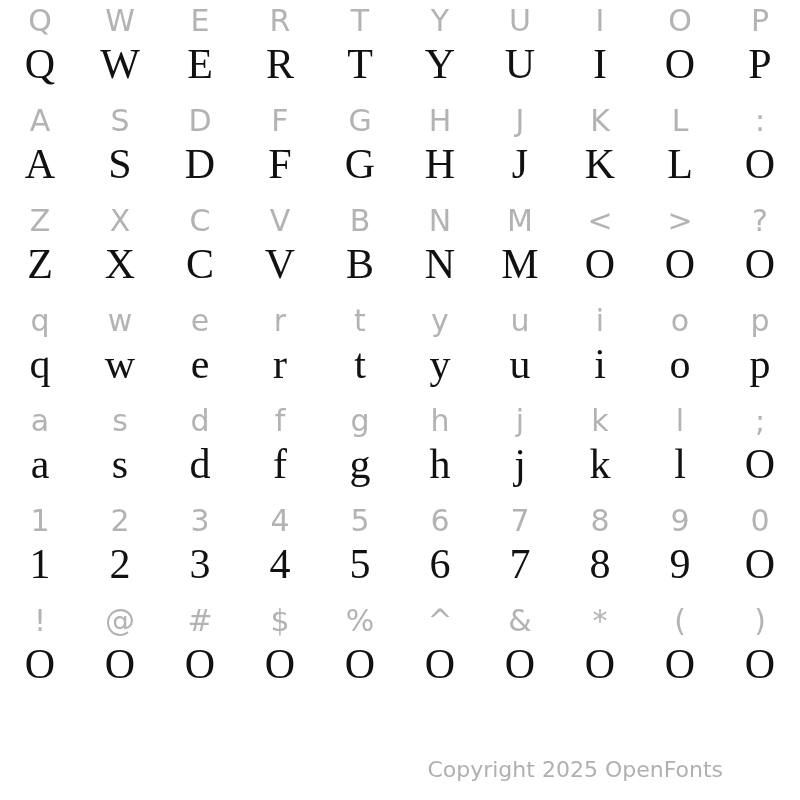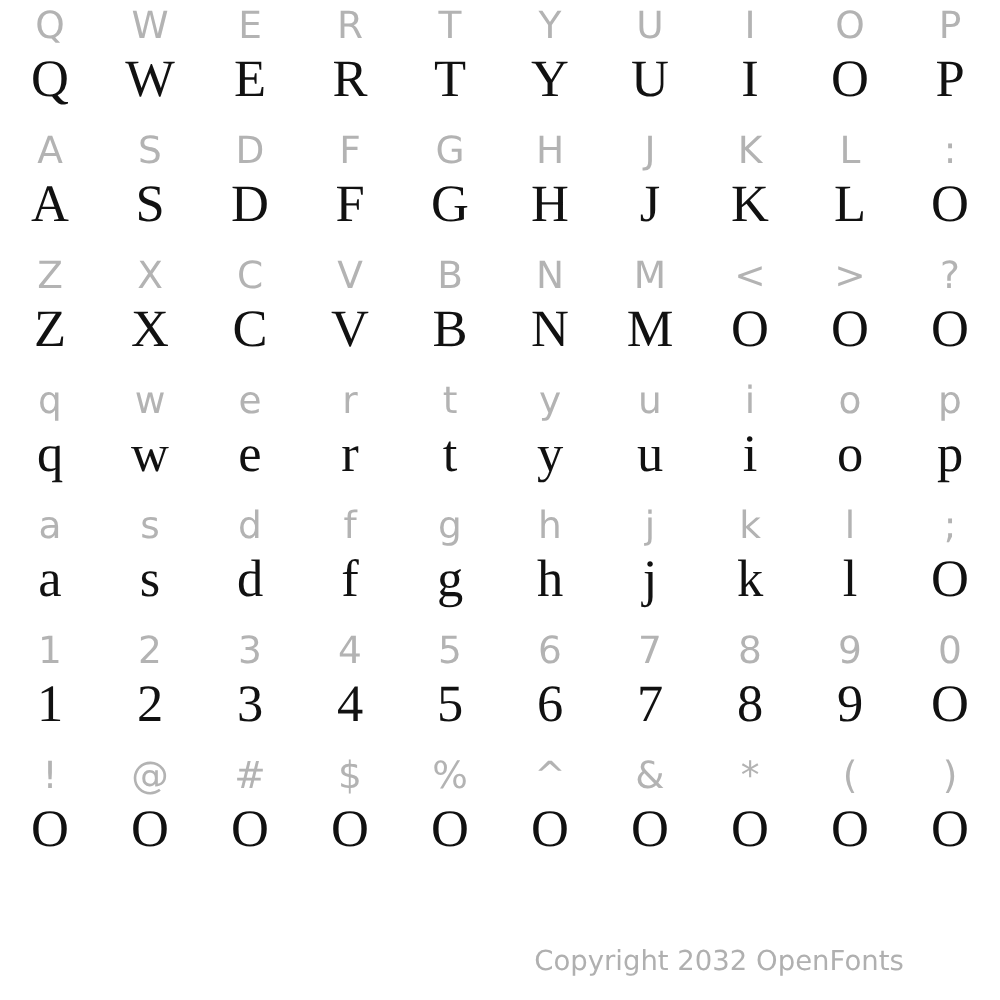--- a/index.html
+++ b/index.html
@@ -235,14 +235,14 @@
           <span class="glyph-cell">O</span>
           <span class="glyph-cell">O</span>
           <span class="glyph-cell">O</span>
           <span class="glyph-cell">O</span>
           <span class="glyph-cell">O</span>
           <span class="glyph-cell">O</span>
           <span class="glyph-cell">O</span>
         </div>
       </div>
     </div>
-  <div class="copyright" style="color: rgb(176, 176, 176);">Copyright 2032 OpenFonts</div>
+  <div class="copyright" style="color: rgb(176, 176, 176);">Copyright 2025 OpenFonts</div>
 </div>
 
 </body></html>

